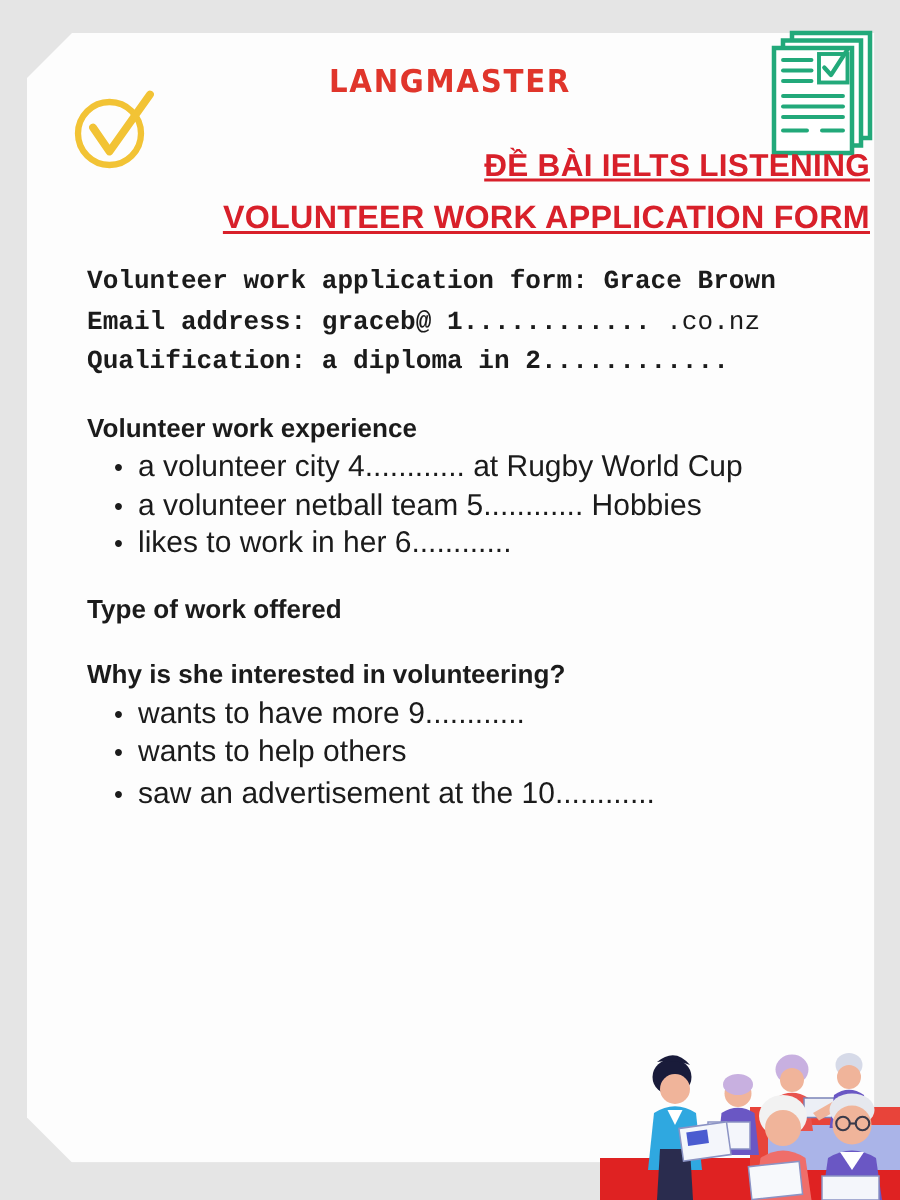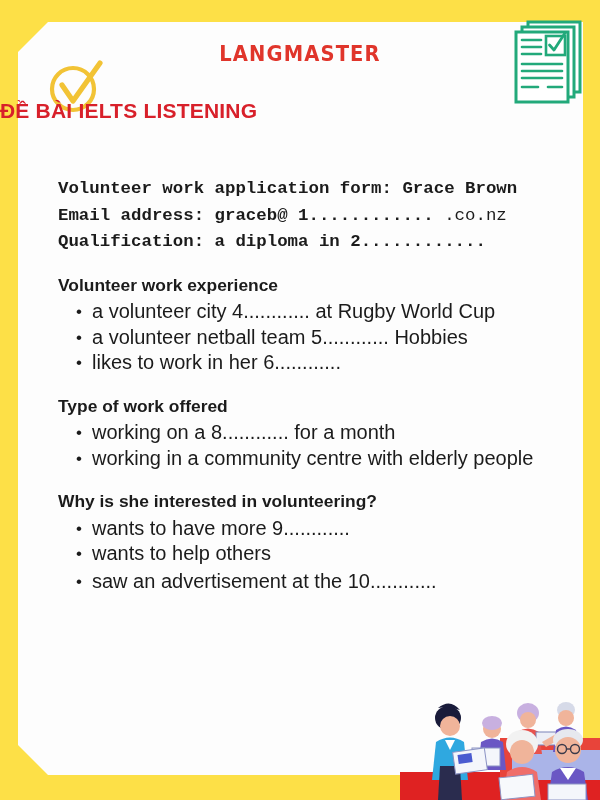--- a/index.html
+++ b/index.html
@@ -8,21 +8,21 @@
     background: #ffffff;
   }
   body {
     font-family: "Liberation Sans", sans-serif;
   }
 
   .poster {
     position: relative;
     width: 600px;
     height: 800px;
-    background: #fde047;
+    background: #e5e5e5;
     overflow: hidden;
   }
 
   
   .card {
     position: absolute;
     left: 18px;
     top: 22px;
     width: 565px;
     height: 753px;
@@ -44,26 +44,27 @@
     color: #e0352b;
     font-family: "DejaVu Sans", sans-serif;
     transform: scaleX(0.93);
   }
 
   .title-block {
     position: absolute;
     top: 94px;
     left: 0;
     width: 580px;
-    text-align: left;
+    text-align: right;
     color: #d8202a;
     font-weight: bold;
     font-size: 21px;
     line-height: 34px;
     letter-spacing: 0.2px;
+    text-decoration: underline;
   }
   .title-line-2 { font-size: 21.5px; }
 
   
   .logo-check {
     position: absolute;
     left: 44px;
     top: 55px;
     width: 62px;
     height: 62px;
@@ -169,40 +170,37 @@
       </g>
       <rect x="38" y="18" width="19" height="19" fill="none" stroke="#22a97a" stroke-width="2.6"></rect>
       <path d="M41.5 27 L46 32 L57 15" fill="none" stroke="#22a97a" stroke-width="2.8" stroke-linecap="round" stroke-linejoin="round"></path>
     </svg>
   </div>
 
   <div class="brand">LANGMASTER</div>
 
   <div class="title-block">
     <div class="title-line-1">ĐỀ BÀI IELTS LISTENING</div>
+    <div class="title-line-2">VOLUNTEER WORK APPLICATION FORM</div>
   </div>
 
   <div class="content">
     <div id="fields-host">
         <div class="line"><b>Volunteer work application form:</b><b> Grace Brown</b></div>
         <div class="line"><b>Email address: graceb@ 1............</b><span> .co.nz</span></div>
         <div class="line"><b>Qualification: a diploma in 2............</b></div>
       </div>
     <div id="sections-host">
         <div class="heading">Volunteer work experience</div>
         <ul class="bullets">
           <li>a volunteer city 4............ at Rugby World Cup</li>
           <li>a volunteer netball team 5............ Hobbies</li>
           <li>likes to work in her 6............</li>
         </ul>
         <div class="heading">Type of work offered</div>
-        <ul class="bullets">
-          <li>working on a 8............ for a month</li>
-          <li class="justify">working in a community centre with elderly people</li>
-        </ul>
         <div class="heading">Why is she interested in volunteering?</div>
         <ul class="bullets">
           <li>wants to have more 9............</li>
           <li>wants to help others</li>
         </ul>
         <ul class="bullets">
           <li>saw an advertisement at the 10............</li>
         </ul>
       </div>
   </div>

